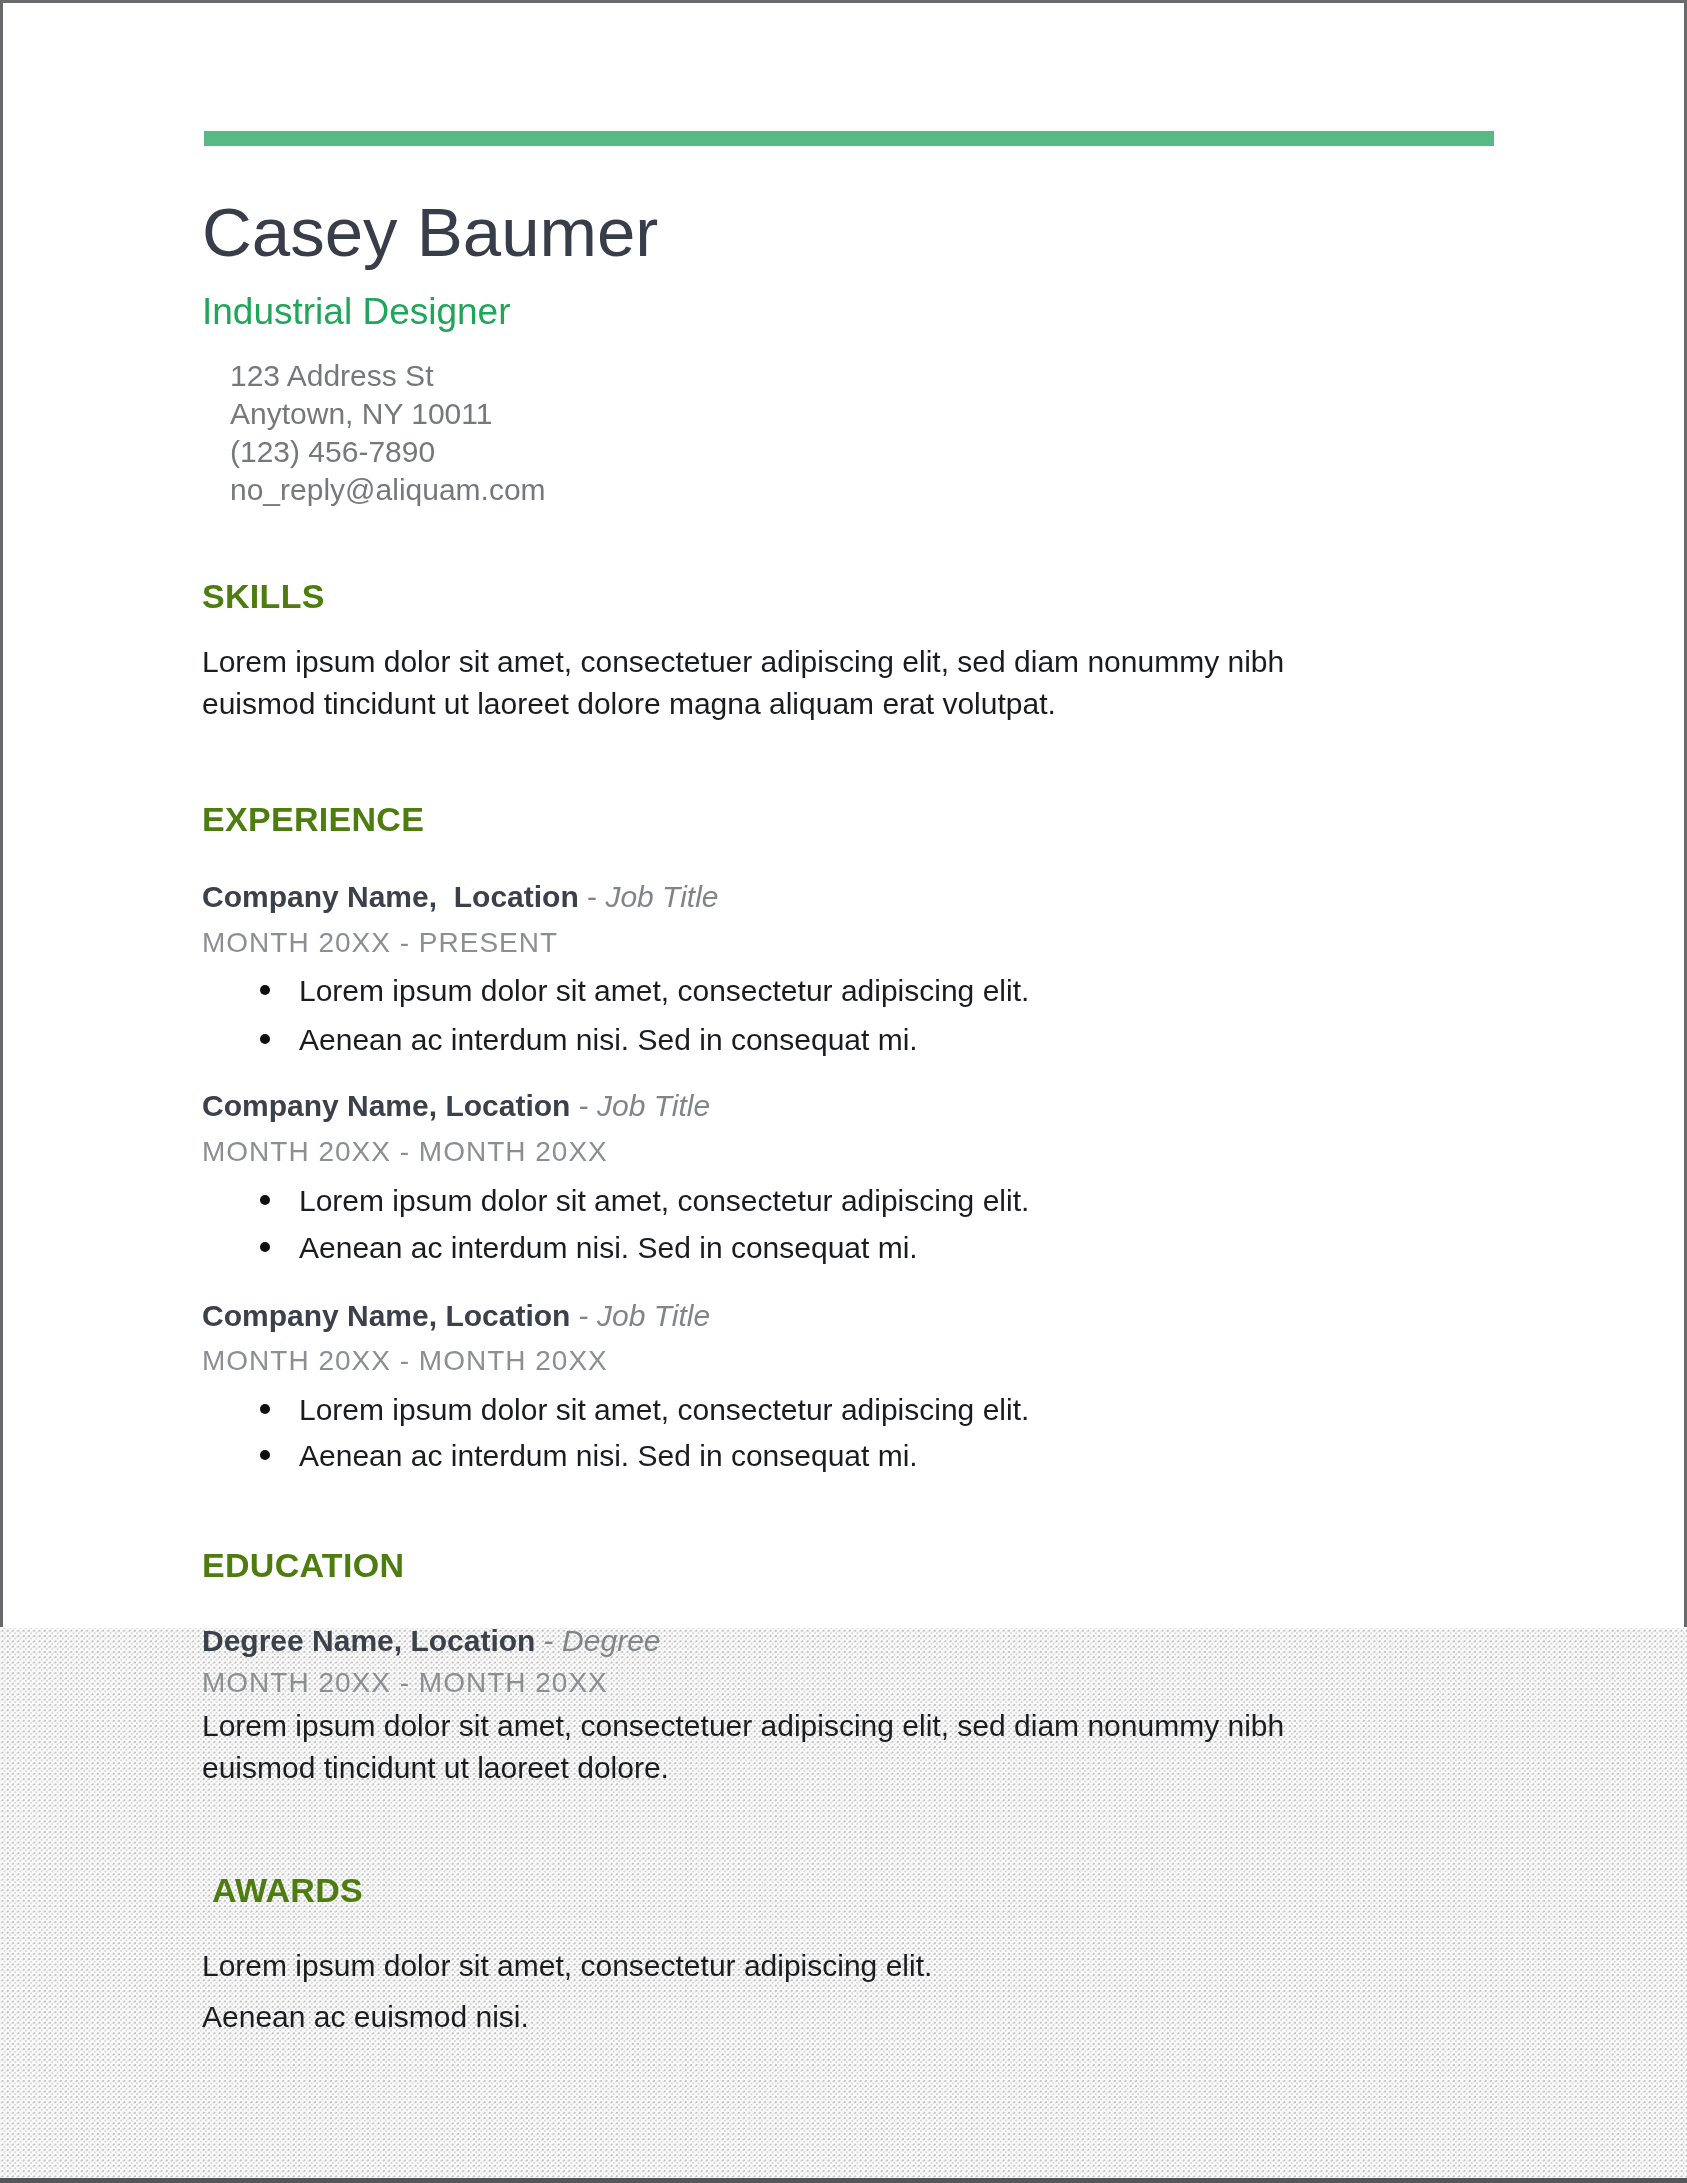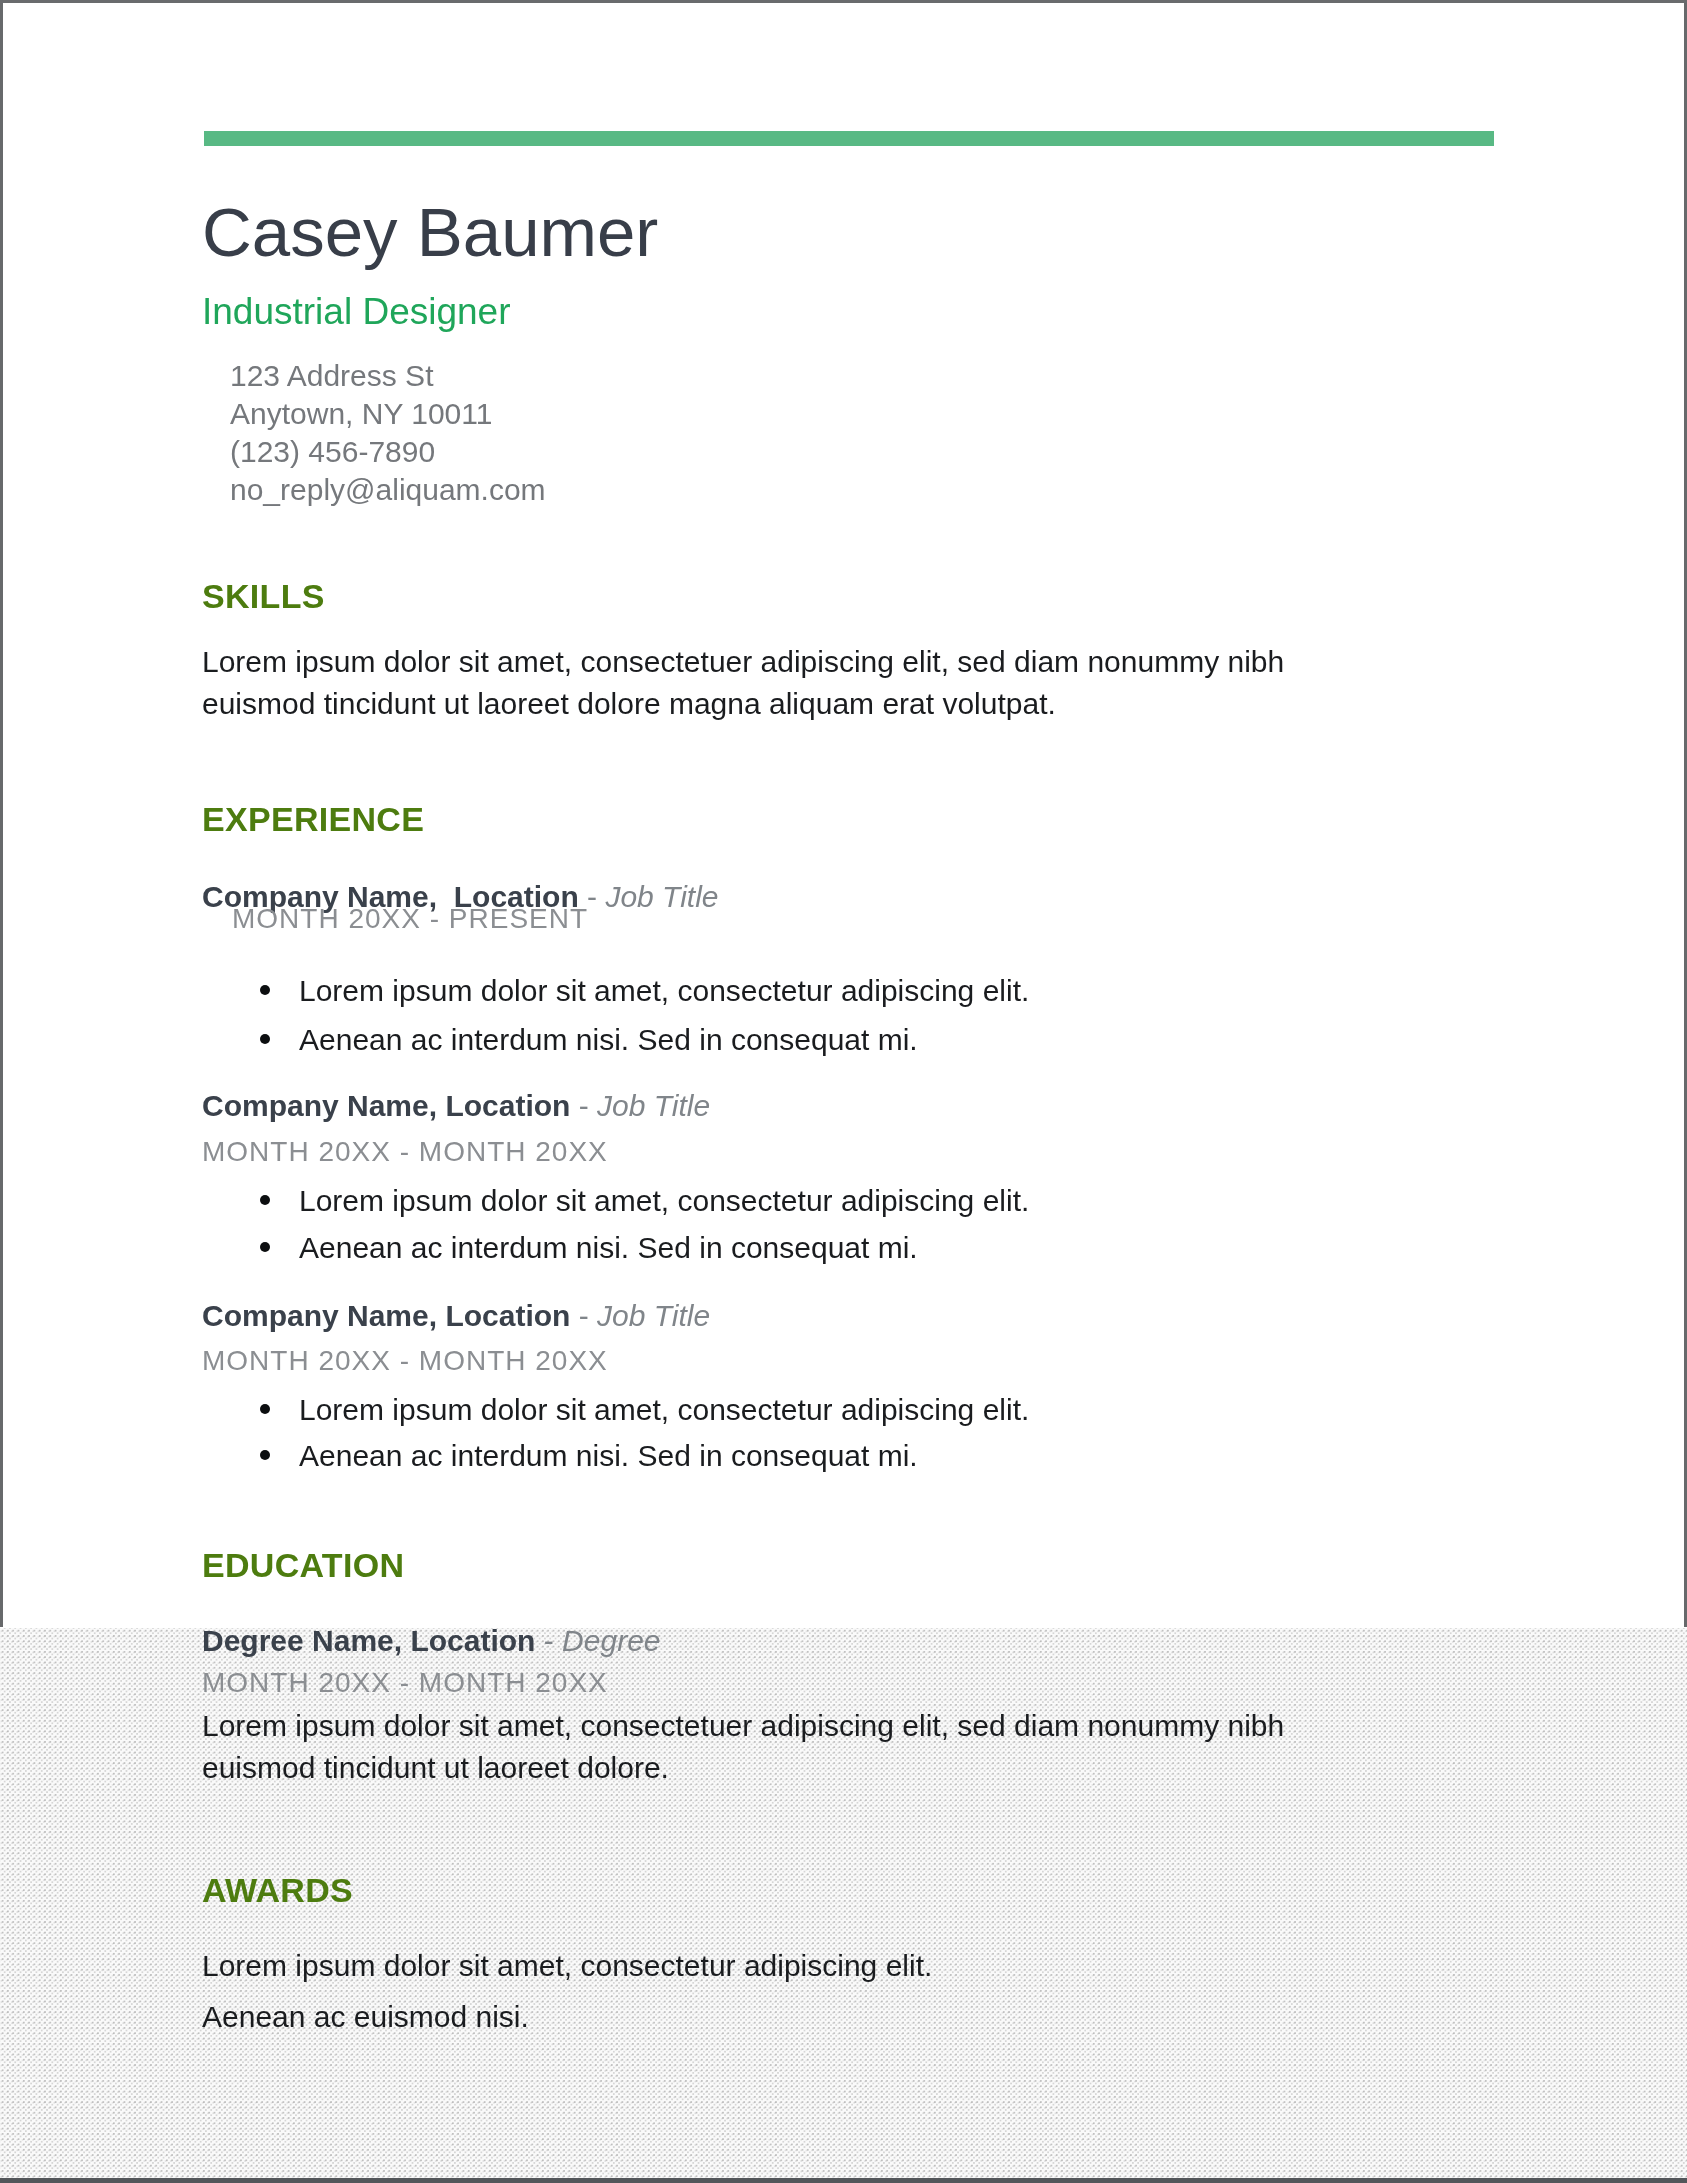--- a/index.html
+++ b/index.html
@@ -28,35 +28,35 @@
   .accent-bar{left:204px;top:131px;width:1290px;height:14.6px;background:#58b984;}
 
   .name{left:202px;top:195px;font-size:69px;line-height:1.1;color:#383e49;letter-spacing:0;}
   .subtitle{left:202px;top:292px;font-size:37px;line-height:1.1;color:#1fa65a;}
   .address{left:202px;top:357px;font-size:30px;line-height:38px;color:#75787c;margin-left:28px;}
 
   .sec-heading{font-size:34px;line-height:1.1;font-weight:bold;color:#4d7c0f;letter-spacing:0.3px;}
   .h-skills{left:202px;top:578px;}
   .h-experience{left:202px;top:801px;}
   .h-education{left:202px;top:1547px;}
-  .h-awards{left:202px;top:1872px;}
+  .h-awards{left:212px;top:1872px;}
 
   .para{font-size:30px;line-height:42px;color:#1a1c1f;width:1151px;}
   .skills-para{left:202px;top:641px;}
   .edu-para{left:202px;top:1705px;}
   .awards-line{left:202px;top:1946px;font-size:30px;line-height:40px;color:#1a1c1f;width:1191px;}
   .awards-line2{top:1997px;}
 
   .entry-title{font-size:30px;line-height:1.25;white-space:pre-wrap;}
   .company{font-weight:bold;color:#3a414b;}
   .sep{color:#80858a;white-space:pre-wrap;}
   .jobtitle{font-style:italic;color:#80858a;}
   .months{font-size:28px;line-height:1.2;color:#8b8e92;letter-spacing:1px;}
 
-  .t-e1{left:202px;top:878px;} .m-e1{left:202px;top:902px;margin-left:30px;}
+  .t-e1{left:202px;top:878px;} .m-e1{left:202px;top:926px;}
   .t-e2{left:202px;top:1087px;} .m-e2{left:202px;top:1135px;}
   .t-e3{left:202px;top:1297px;} .m-e3{left:202px;top:1344px;}
   .t-school{left:202px;top:1622px;} .m-school{left:202px;top:1666px;}
 
   .bullet-row{left:257px;width:1191px;padding-left:42px;box-sizing:border-box;
     font-size:30px;line-height:37px;color:#1a1c1f;}
   .b-e1a{top:972px;} .b-e1b{top:1021px;}
   .b-e2a{top:1182px;} .b-e2b{top:1229px;}
   .b-e3a{top:1391px;} .b-e3b{top:1437px;}
   .dot{position:absolute;left:2.6px;top:12.6px;width:10px;height:10px;border-radius:50%;background:#0c0e10;}

